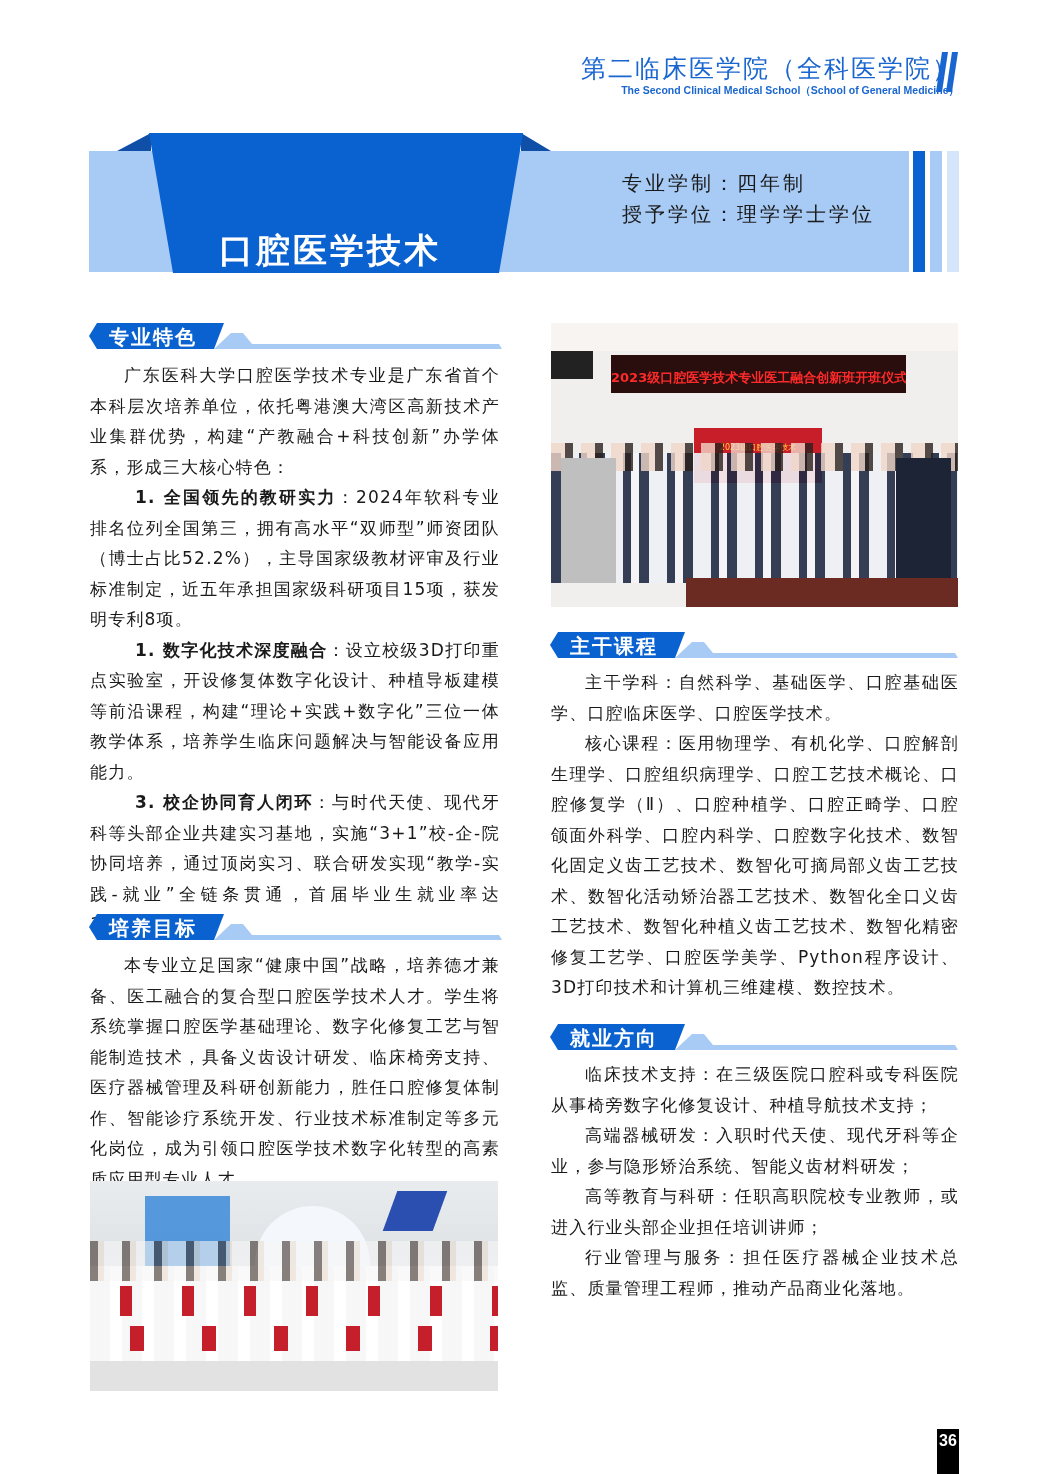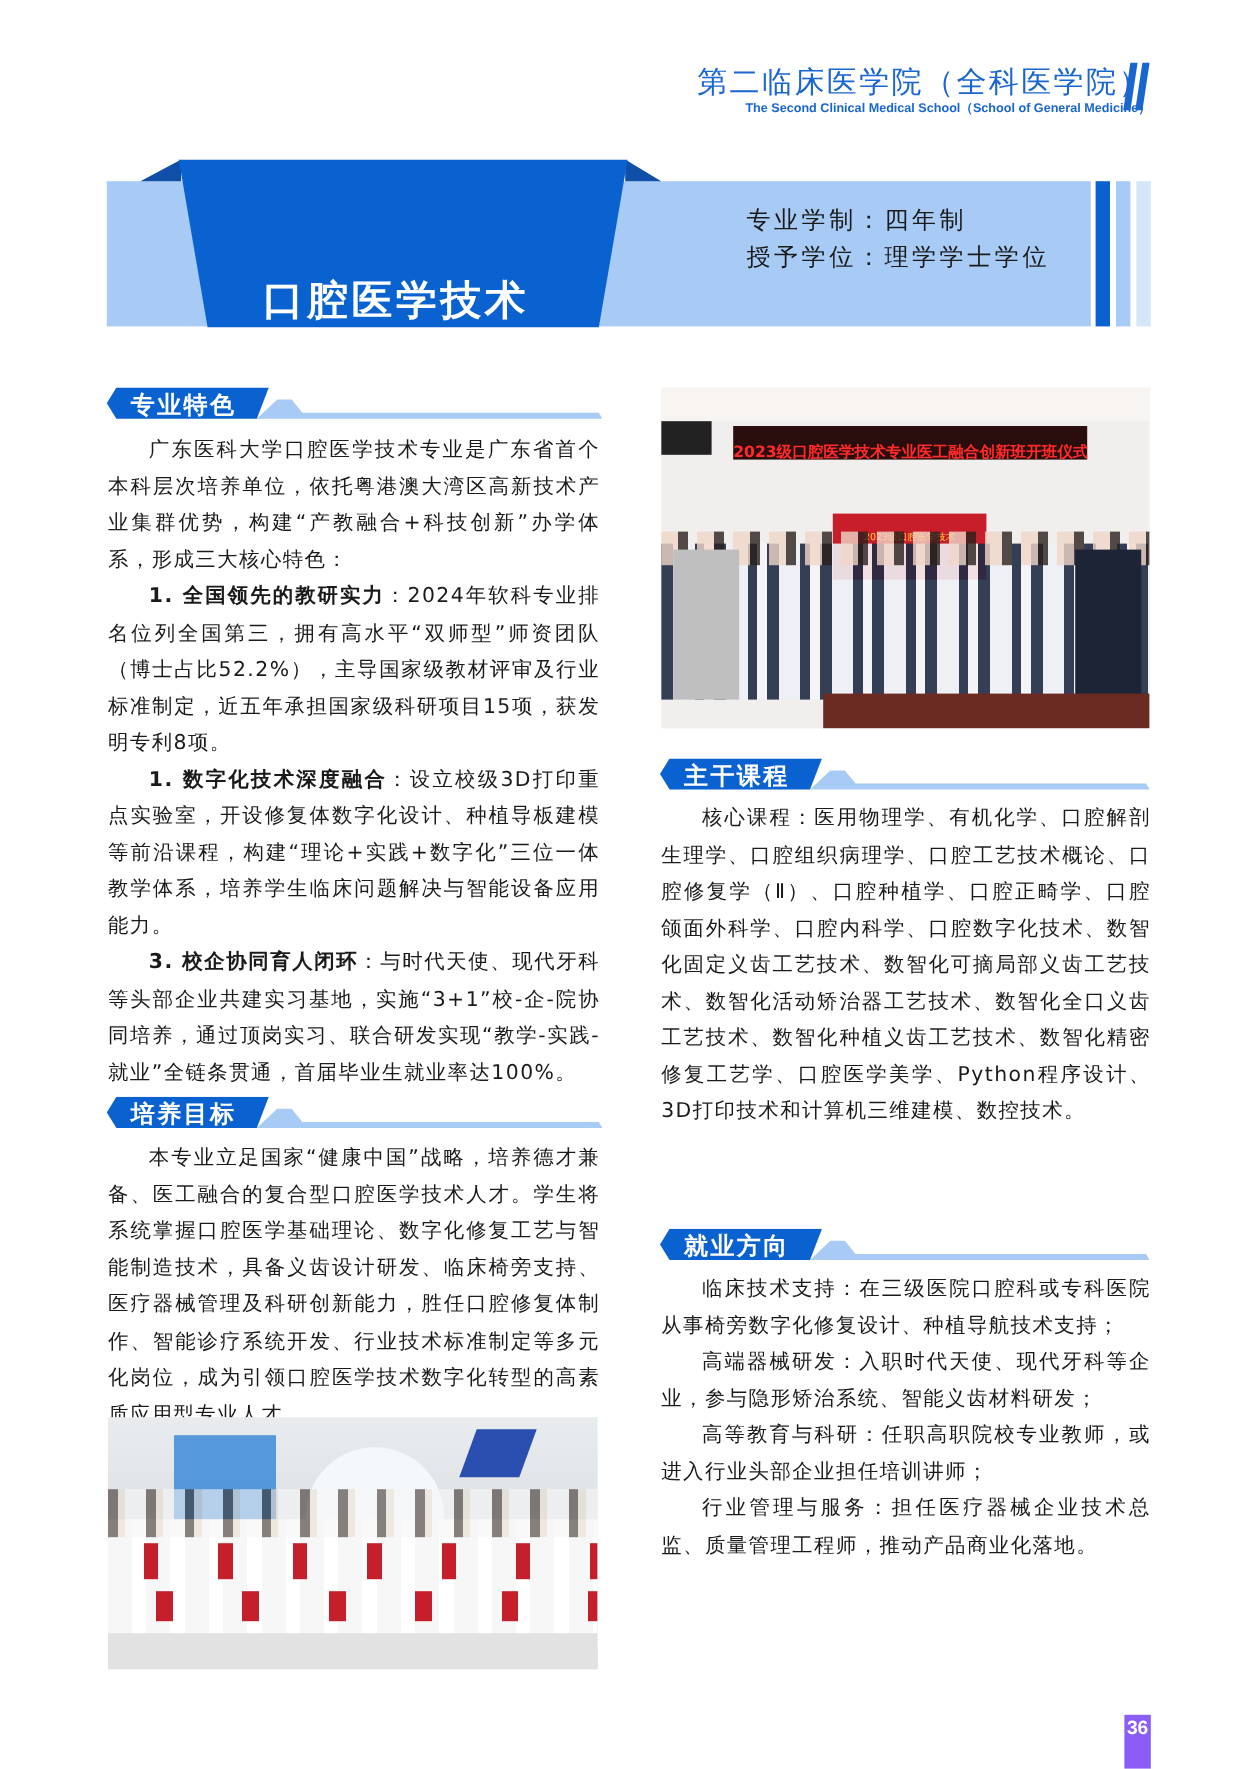--- a/index.html
+++ b/index.html
@@ -17,24 +17,24 @@
   .banner-title { position: absolute; left: 170px; top: 183px; width: 320px; text-align: center; font-size: 34px; font-weight: bold; color: #fff; letter-spacing: 3px; margin-top: 45px; }
   .banner-info { position: absolute; left: 622px; top: 168px; font-size: 20px; line-height: 31px; color: #1a1a1a; letter-spacing: 3px; }
   .bar { position: absolute; top: 151px; height: 121px; }
 
   .sec-head { position: absolute; height: 28px; width: 415px; }
   .sec-head svg { position: absolute; left: 0; top: 0; }
   .sec-label { position: absolute; left: 20px; top: 0px; font-size: 20px; font-weight: bold; color: #fff; letter-spacing: 2px; line-height: 28px; }
 
   .txt { position: absolute; font-size: 17px; line-height: 30.5px; color: #1a1a1a; text-align: justify; letter-spacing: 1.2px; }
   .txt p { text-indent: 2em; }
-  .txt b { font-weight: bold; }
+  .txt b { font-weight: bold; margin-left: 11px; }
 
   .photo { position: absolute; overflow: hidden; }
-  .page-num { position: absolute; left: 937px; top: 1429px; width: 22px; height: 45px; background: #8b5cf6; color: #fff; font-size: 16px; font-weight: bold; text-align: center; line-height: 24px; font-family: "Liberation Sans", sans-serif; }
+  .page-num { position: absolute; left: 937px; top: 1429px; width: 22px; height: 45px; background: #000000; color: #fff; font-size: 16px; font-weight: bold; text-align: center; line-height: 24px; font-family: "Liberation Sans", sans-serif; }
 </style>
 </head>
 <body>
 
 <div class="hdr">
   <div class="hdr-cn">第二临床医学院（全科医学院）</div>
   <div class="hdr-en">The Second Clinical Medical School（School of General Medicine）</div>
 </div>
 <svg class="hdr-slash" style="right:86px;top:52px;position:absolute;" width="24" height="40" viewBox="0 0 24 40">
   <polygon points="6,0 12,0 6,40 0,40" fill="#1a66d0"></polygon>
@@ -87,38 +87,39 @@
   <div style="position:absolute;left:300px;top:10px;width:50px;height:40px;background:#2a4fb0;transform:skewX(-20deg);"></div>
   <div style="position:absolute;left:0;top:85px;width:408px;height:105px;background:repeating-linear-gradient(90deg,#f7f7f7 0 20px,#ffffff 20px 32px);"></div>
   <div style="position:absolute;left:0;top:60px;width:408px;height:40px;background:repeating-linear-gradient(90deg,#3a2f2a 0 8px,#e9dcd0 8px 14px,#f5f5f5 14px 32px);opacity:0.6;"></div>
   <div style="position:absolute;left:0;top:105px;width:408px;height:30px;background:repeating-linear-gradient(90deg,transparent 0 30px,#c41f2a 30px 42px,transparent 42px 62px);"></div>
   <div style="position:absolute;left:0;top:145px;width:408px;height:25px;background:repeating-linear-gradient(90deg,transparent 0 40px,#c41f2a 40px 54px,transparent 54px 72px);"></div>
   <div style="position:absolute;left:0;top:180px;width:408px;height:30px;background:#e2e2e2;"></div>
 </div>
 
 <div class="photo" style="left:551px;top:323px;width:407px;height:284px;background:#f1efee;">
   <div style="position:absolute;left:0;top:0;width:407px;height:28px;background:#f7f4f2;"></div>
-  <div style="position:absolute;left:60px;top:32px;width:295px;height:28px;background:#2a0d0d;color:#ff2a2a;font-size:13px;font-weight:bold;line-height:45px;text-align:center;letter-spacing:0px;white-space:nowrap;overflow:hidden;">2023级口腔医学技术专业医工融合创新班开班仪式</div>
+  <div style="position:absolute;left:60px;top:32px;width:295px;height:38px;background:#2a0d0d;color:#ff2a2a;font-size:13px;font-weight:bold;line-height:45px;text-align:center;letter-spacing:0px;white-space:nowrap;overflow:hidden;">2023级口腔医学技术专业医工融合创新班开班仪式</div>
   <div style="position:absolute;left:0;top:28px;width:42px;height:28px;background:#222;"></div>
   <div style="position:absolute;left:143px;top:105px;width:128px;height:55px;background:#c81e2a;color:#ffd23a;font-size:8px;text-align:center;line-height:40px;">2023级口腔医学技术</div>
   <div style="position:absolute;left:0;top:130px;width:407px;height:130px;background:repeating-linear-gradient(90deg,#1f2a44 0 10px,#eef0f5 10px 28px,#1f2a44 28px 36px,#f5f5f8 36px 44px);opacity:0.9;"></div>
   <div style="position:absolute;left:0;top:120px;width:407px;height:28px;background:repeating-linear-gradient(90deg,#f0d6c8 0 14px,#2a201c 14px 22px,transparent 22px 30px);opacity:0.8;"></div>
   <div style="position:absolute;left:10px;top:135px;width:55px;height:125px;background:#bfbfbf;"></div>
   <div style="position:absolute;left:345px;top:135px;width:55px;height:125px;background:#1c2436;"></div>
   <div style="position:absolute;left:135px;top:255px;width:272px;height:29px;background:#6b2a22;"></div>
 </div>
 
 <div class="sec-head" style="left:550px;top:632px;">
   <svg width="415" height="28" viewBox="0 0 415 28">
     <polygon points="125,26 142,10 154,10 163,21 405,21 408,26" fill="#a8cbf5"></polygon>
     <polygon points="8,0 135,0 125,26 8,26 0,13" fill="#0a62d0"></polygon>
   </svg>
   <div class="sec-label">主干课程</div>
 </div>
 <div class="txt" style="left:551px;top:667px;width:408px;">
+  <p>主干学科：自然科学、基础医学、口腔基础医学、口腔临床医学、口腔医学技术。</p>
   <p>核心课程：医用物理学、有机化学、口腔解剖生理学、口腔组织病理学、口腔工艺技术概论、口腔修复学（Ⅱ）、口腔种植学、口腔正畸学、口腔颌面外科学、口腔内科学、口腔数字化技术、数智化固定义齿工艺技术、数智化可摘局部义齿工艺技术、数智化活动矫治器工艺技术、数智化全口义齿工艺技术、数智化种植义齿工艺技术、数智化精密修复工艺学、口腔医学美学、Python程序设计、3D打印技术和计算机三维建模、数控技术。</p>
 </div>
 
 <div class="sec-head" style="left:550px;top:1024px;">
   <svg width="415" height="28" viewBox="0 0 415 28">
     <polygon points="125,26 142,10 154,10 163,21 405,21 408,26" fill="#a8cbf5"></polygon>
     <polygon points="8,0 135,0 125,26 8,26 0,13" fill="#0a62d0"></polygon>
   </svg>
   <div class="sec-label">就业方向</div>
 </div>

